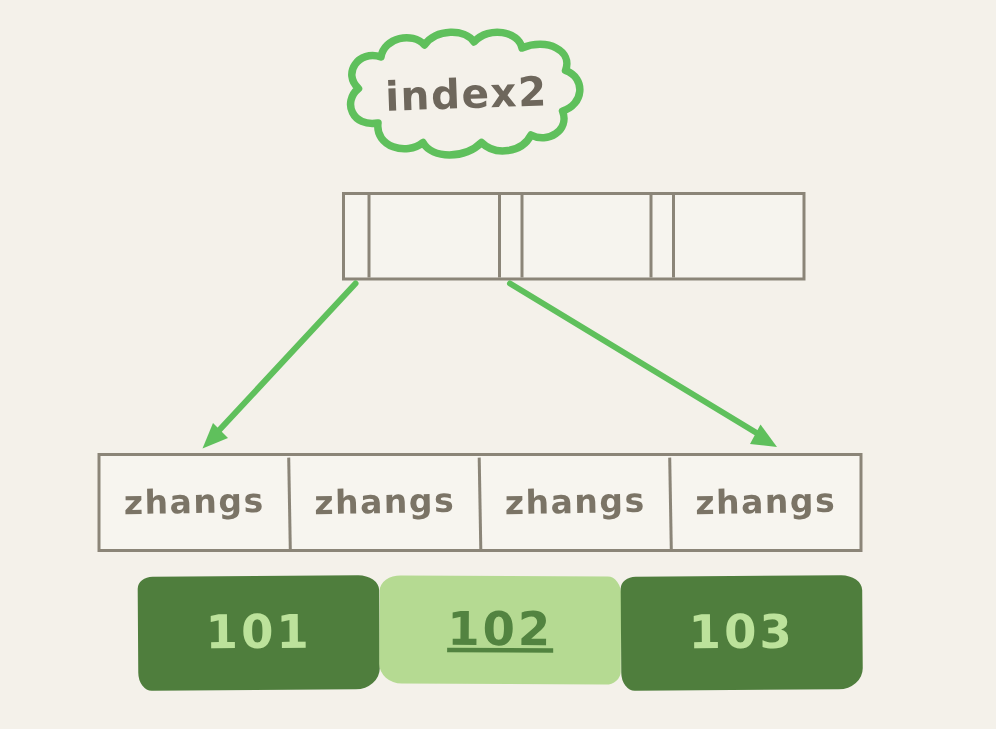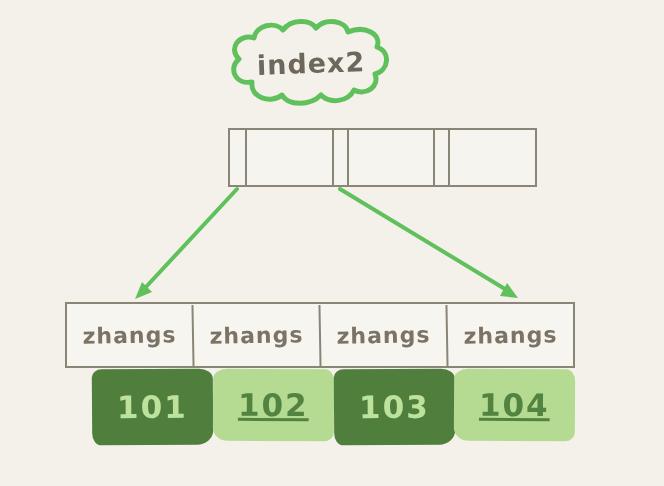--- a/index.html
+++ b/index.html
@@ -78,21 +78,21 @@
     justify-content:center;
     font-size:22px;
     font-weight:700;
     color:#7b7466;
     letter-spacing:1px;
     transform:rotate(-1deg);
   }
   .header-cell + .header-cell{border-left:2.5px solid #8b8578;}
   .id-row{
     display:flex;
-    margin-top:1px;
+    margin-top:16px;
     padding-left:27px;
   }
   .id-cell{
     flex:1 1 0;
     display:flex;
     align-items:flex-start;
     justify-content:center;
   }
   .id-blob{
     width:100%;
@@ -166,19 +166,16 @@
     <div class="id-row">
       <div class="id-cell">
         <div class="id-blob dark">101</div>
       </div>
       <div class="id-cell">
         <div class="id-blob light">102</div>
       </div>
       <div class="id-cell">
         <div class="id-blob dark">103</div>
       </div>
-      <div class="id-cell">
-        <div class="id-blob light">104</div>
-      </div>
     </div>
   </div>
 
 </div>
 
 </body></html>

